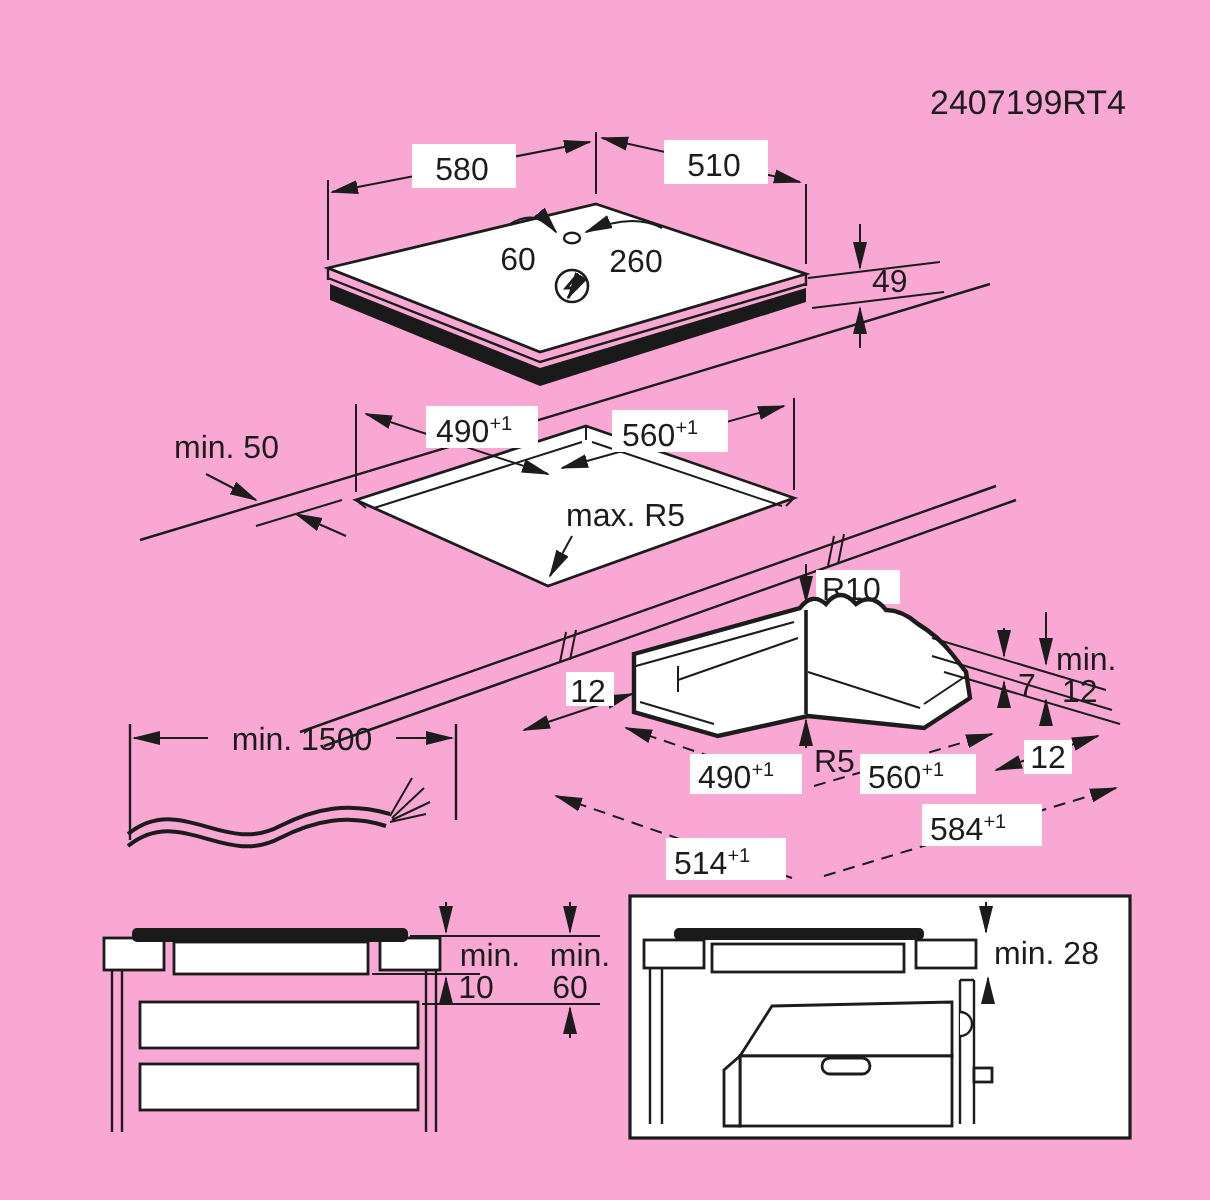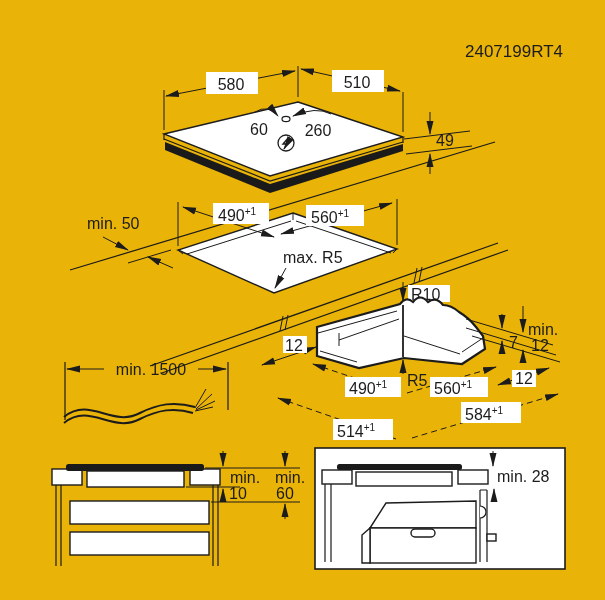--- a/index.html
+++ b/index.html
@@ -1,16 +1,16 @@
 <!DOCTYPE html>
 <html><head>
 <meta charset="utf-8">
 <style>
   html,body{margin:0;padding:0;background:#f7f7f7;}
-  .page{width:605px;height:600px;background:#eab308;position:relative;overflow:hidden;
+  .page{width:605px;height:600px;background:#f9a8d4;position:relative;overflow:hidden;
         font-family:"Liberation Sans","DejaVu Sans",sans-serif;}
   svg{display:block;}
   text{font-family:"Liberation Sans","DejaVu Sans",sans-serif;fill:#1c1c1c;}
   .lbl{font-size:16px;}
   .sup{font-size:10px;}
   .doc{font-size:17px;}
   .ln{stroke:#1c1c1c;stroke-width:1.2;fill:none;}
   .ln-thin{stroke:#1c1c1c;stroke-width:1;fill:none;}
   .ln-obj{stroke:#1c1c1c;stroke-width:1.4;fill:#ffffff;}
   .ln-thick{stroke:#1c1c1c;stroke-width:2.2;fill:#ffffff;}

